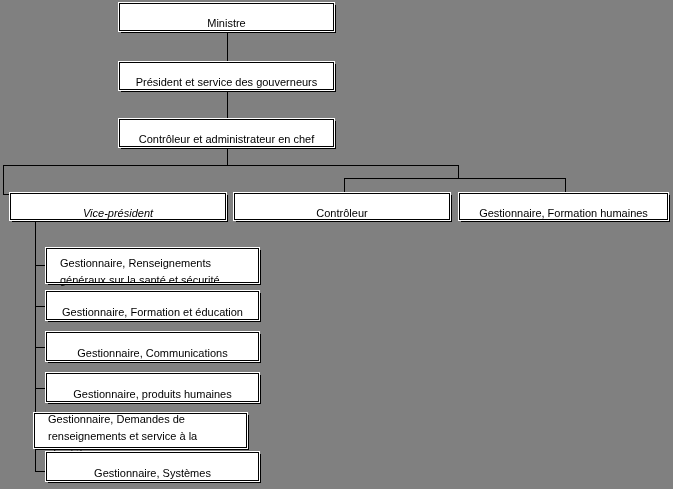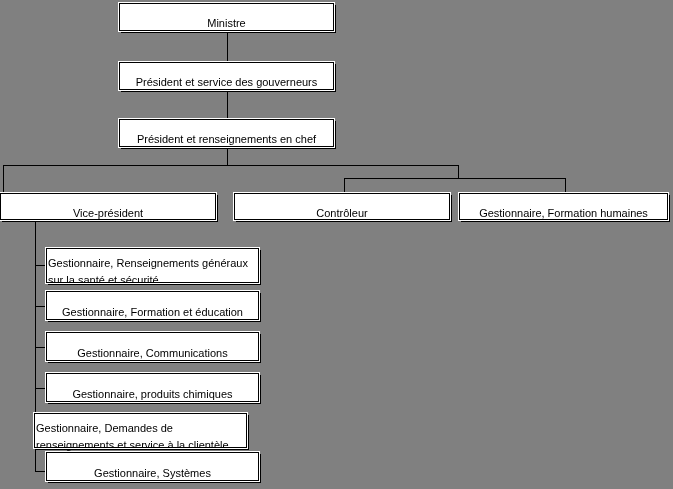--- a/index.html
+++ b/index.html
@@ -48,21 +48,21 @@
     display: block;
     text-align: center;
     white-space: nowrap;
     margin-top: 12px;
   }
 
   
   .node.wrap {
     justify-content: flex-start;
     align-items: center;
-    padding: 0;
+    padding: 12px;
     overflow: visible;
   }
   .node.wrap .label {
     text-align: left;
     white-space: normal;
     width: 232px;
     padding-left: 1px;
     line-height: 17px;
   }
 </style>
@@ -101,24 +101,24 @@
 
   <div class="node" style="left:119px; top:3px; width:215px; height:28px;">
     <span class="label">Ministre</span>
   </div>
 
   <div class="node" style="left:119px; top:62px; width:215px; height:28px;">
     <span class="label">Président et service des gouverneurs</span>
   </div>
 
   <div class="node" style="left:119px; top:119px; width:215px; height:28px;">
-    <span class="label">Président et renseignements en chef</span>
+    <span class="label">Contrôleur et administrateur en chef</span>
   </div>
 
-  <div class="node" style="left:0; top:193px; width:216px; height:27px;">
+  <div class="node" style="left:10px; top:193px; width:216px; height:27px;font-style:italic;">
     <span class="label">Vice-président</span>
   </div>
 
   <div class="node" style="left:234px; top:193px; width:216px; height:27px;align-items:center;">
     <span class="label">Contrôleur</span>
   </div>
 
   <div class="node" style="left:459px; top:193px; width:209px; height:27px;">
     <span class="label">Gestionnaire, Formation humaines</span>
   </div>
@@ -129,21 +129,21 @@
 
   <div class="node" style="left:46px; top:291px; width:213px; height:29px;">
     <span class="label">Gestionnaire, Formation et éducation</span>
   </div>
 
   <div class="node" style="left:46px; top:332px; width:213px; height:29px;">
     <span class="label">Gestionnaire, Communications</span>
   </div>
 
   <div class="node" style="left:46px; top:373px; width:213px; height:29px;">
-    <span class="label">Gestionnaire, produits chimiques</span>
+    <span class="label">Gestionnaire, produits humaines</span>
   </div>
 
   <div class="node wrap" style="left:34px; top:413px; width:213px; height:35px;">
     <span class="label">Gestionnaire, Demandes de renseignements et service à la clientèle</span>
   </div>
 
   <div class="node" style="left:46px; top:452px; width:213px; height:29px;">
     <span class="label">Gestionnaire, Systèmes</span>
   </div>
 

